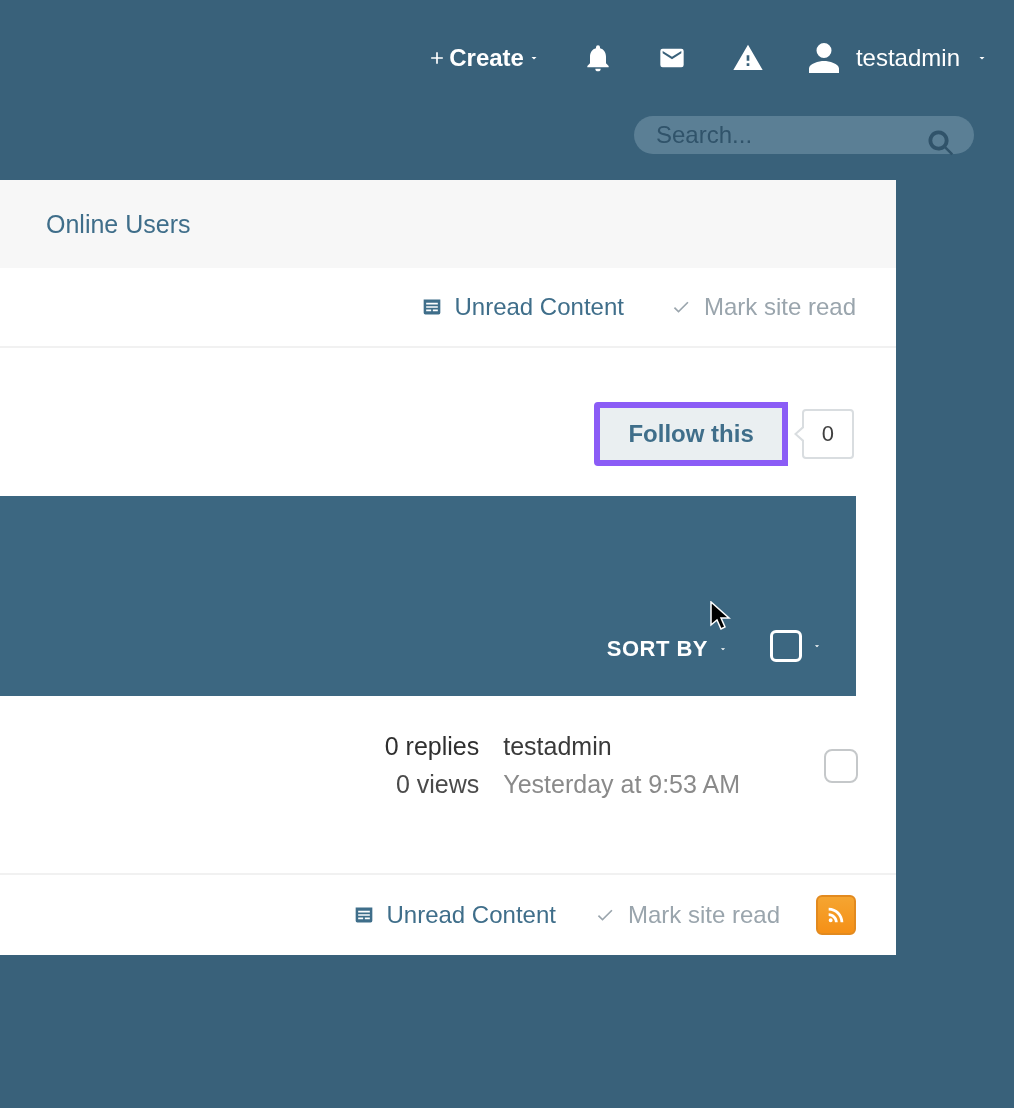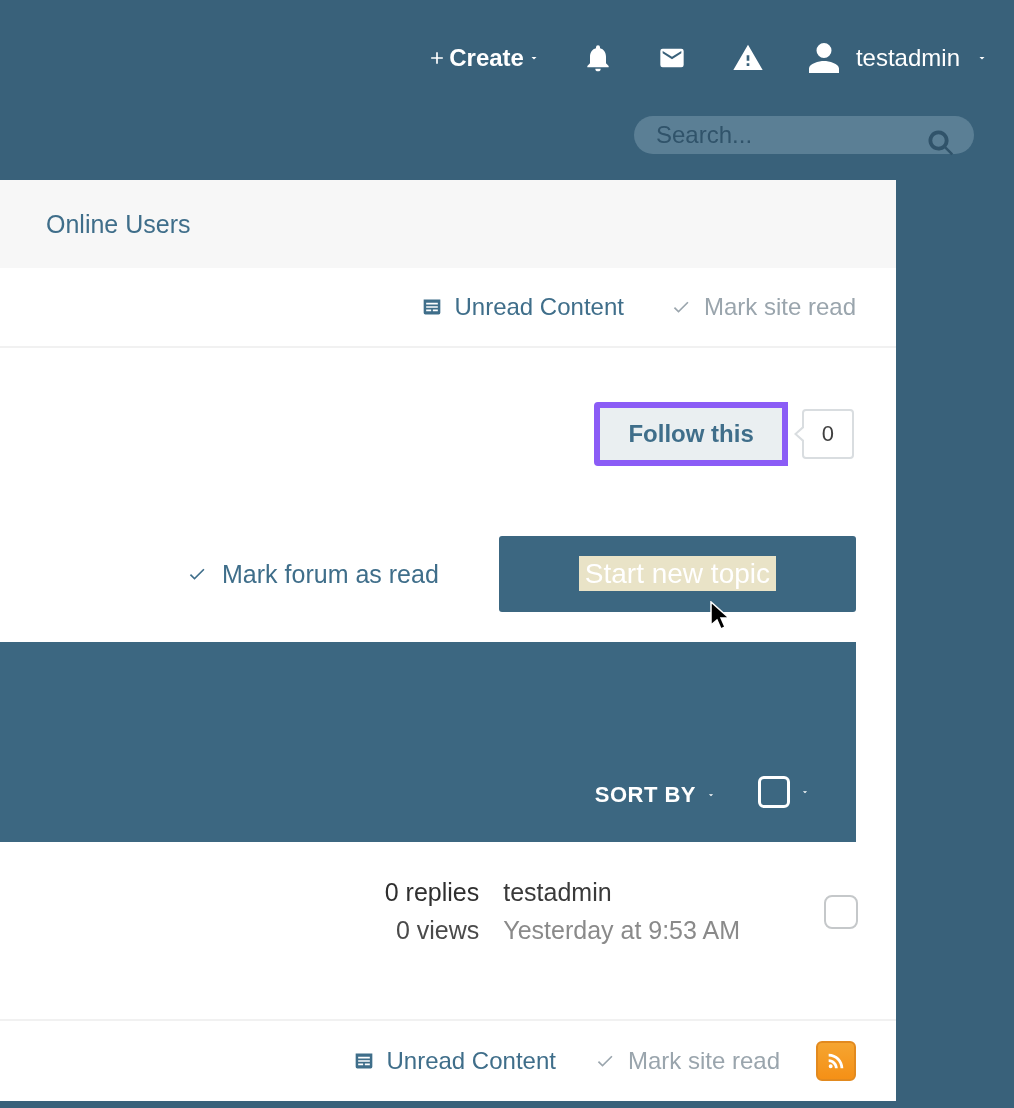--- a/index.html
+++ b/index.html
@@ -48,21 +48,21 @@
   .actionrow{display:flex;align-items:center;justify-content:flex-end;gap:60px;padding:40px 40px 30px 0;}
   .markforum{display:flex;align-items:center;gap:12px;color:#3f6e8a;font-size:25px;cursor:pointer;}
   .markforum svg{fill:#3f6e8a;}
   .startbtn{background:#3c6781;color:#fff;border:none;font-size:28px;padding:22px 80px;cursor:pointer;position:relative;border-radius:3px;}
   .startbtn span{background:#e9e3c7;color:#fff;padding:2px 6px;}
 
   
   .cursor{position:absolute;top:601px;left:710px;pointer-events:none;}
 
   
-  .sortblock{background:#3c6781;height:166px;margin:0 40px 0 0;display:flex;align-items:flex-end;justify-content:flex-end;gap:40px;padding:0 44px 34px 0;color:#fff;}
+  .sortblock{background:#3c6781;height:166px;margin:0 40px 0 0;display:flex;align-items:flex-end;justify-content:flex-end;gap:40px;padding:0 32px 34px 0;color:#fff;}
   .sortblock .sortby{font-weight:700;font-size:22px;letter-spacing:0.5px;display:flex;align-items:center;gap:8px;cursor:pointer;}
   .sortblock .cbx{width:26px;height:26px;border:3px solid #fff;border-radius:6px;cursor:pointer;}
   .sortblock .cbwrap{display:flex;align-items:center;gap:8px;cursor:pointer;}
 
   
   .topicrow{display:flex;align-items:center;justify-content:flex-end;gap:24px;padding:32px 38px 70px 0;}
   .topicrow .stats{text-align:right;color:#4a4a4a;font-size:25px;line-height:1.5;}
   .topicrow .stats .n{color:#2f2f2f;}
   .topicrow .meta{color:#4a4a4a;font-size:25px;line-height:1.5;}
   .topicrow .meta .author{color:#3a3a3a;}
@@ -148,31 +148,20 @@
 
   <div class="sep"></div>
 
   <div class="followrow">
     <div class="followpill">
       <div class="lbl">Follow this</div>
       <div class="cnt">0</div>
     </div>
   </div>
 
-  <div class="actionrow">
-    <a class="markforum">
-      <svg width="26" height="20" viewBox="0 0 24 24">
-          <path d="M9 16.17 4.83 12l-1.42 1.41L9 19 21 7l-1.41-1.41z"></path>
-        </svg>
-      <span>Mark forum as read</span>
-    </a>
-    <button class="startbtn">
-      <span>Start new topic</span>
-    </button>
-  </div>
 
   <div class="sortblock">
     <div class="sortby">
       <span>SORT BY</span>
       <svg width="14" height="10" viewBox="0 0 24 24" fill="#fff">
           <path d="M7 10l5 5 5-5z"></path>
         </svg>
     </div>
     <div class="cbwrap">
       <div class="cbx"></div>

